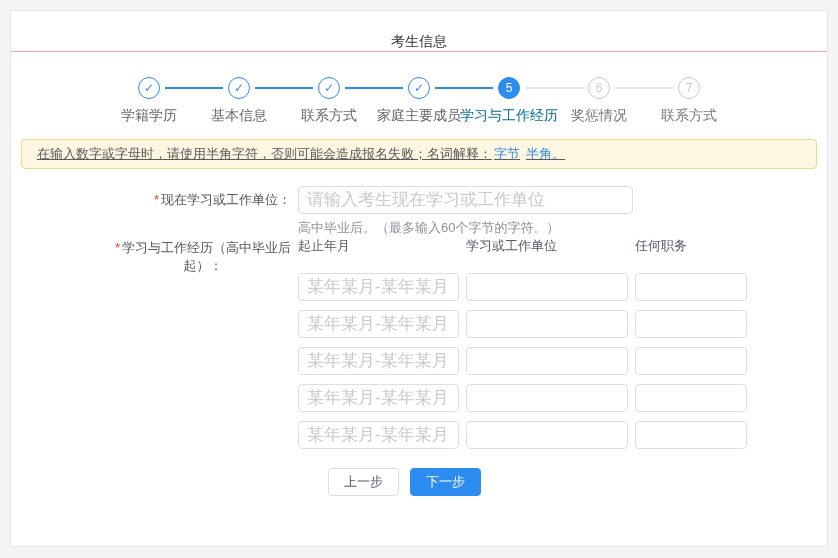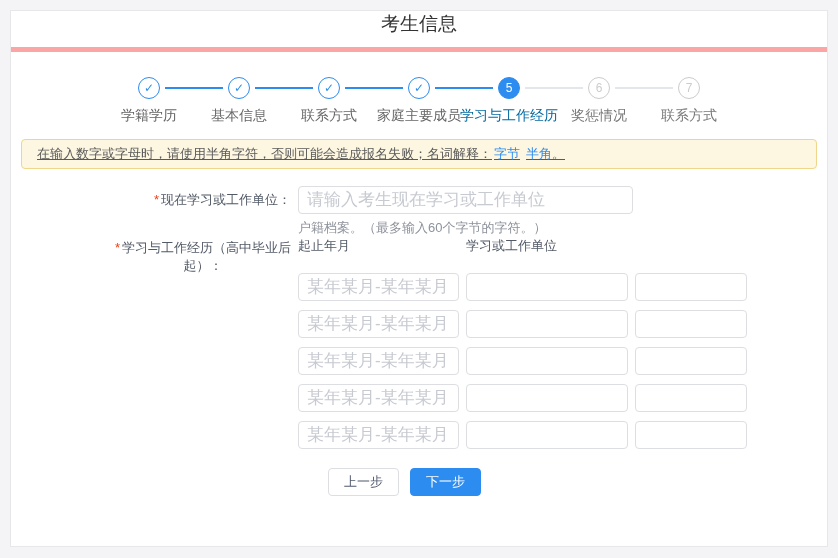--- a/index.html
+++ b/index.html
@@ -12,23 +12,23 @@
   }
   .card {
     position: absolute;
     left: 10px; top: 10px;
     width: 818px; height: 537px;
     background: #ffffff;
     border: 1px solid #e7e7e9;
   }
   .card-header {
     height: 41px;
-    border-bottom: 5px solid #fca5a5;
-    display: flex; align-items: flex-start; justify-content: center;
-    font-size: 19px; color: #333;
+    border-bottom: 1px solid #fca5a5;
+    display: flex; align-items: flex-end; justify-content: center;
+    font-size: 14px; color: #333;
   }
   
   .stepper { margin-top: 25px; display: flex; justify-content: center; }
   .step {
     width: 90px; position: relative;
     display: flex; flex-direction: column; align-items: center;
   }
   .step-circle {
     width: 22px; height: 22px; border-radius: 50%;
     border: 1px solid #ccc; background: #fff;
@@ -156,35 +156,36 @@
       <a href="#">半角</a>
       <span>。</span>
   </div>
 
   <div class="form">
 
     <div class="form-row">
       <div class="label-col"><span class="req">*</span><span>现在学习或工作单位：</span></div>
       <div class="content-col">
         <input class="text-input input-current" type="text" placeholder="请输入考生现在学习或工作单位" style="">
-        <div class="help">户籍档案。（最多输入60个字节的字符。）</div>
+        <div class="help">高中毕业后。（最多输入60个字节的字符。）</div>
       </div>
     </div>
 
     <div class="form-row row-history">
       <div class="label-col">
         <span class="label-block">
           <span class="req">*</span><span>学习与工作经历（高中毕业后</span><br>
           <span>起）：</span>
         </span>
       </div>
       <div class="content-col">
         <div class="cols-header">
           <div class="col-period">起止年月</div>
           <div class="col-unit">学习或工作单位</div>
+          <div class="col-duty">任何职务</div>
         </div>
 
         <div class="hist-row">
           <input class="text-input col-period" type="text" placeholder="某年某月-某年某月" style="">
           <input class="text-input col-unit" type="text" style="">
           <input class="text-input col-duty" type="text" style="">
         </div>
         <div class="hist-row">
           <input class="text-input col-period" type="text" placeholder="某年某月-某年某月" style="">
           <input class="text-input col-unit" type="text" style="">

